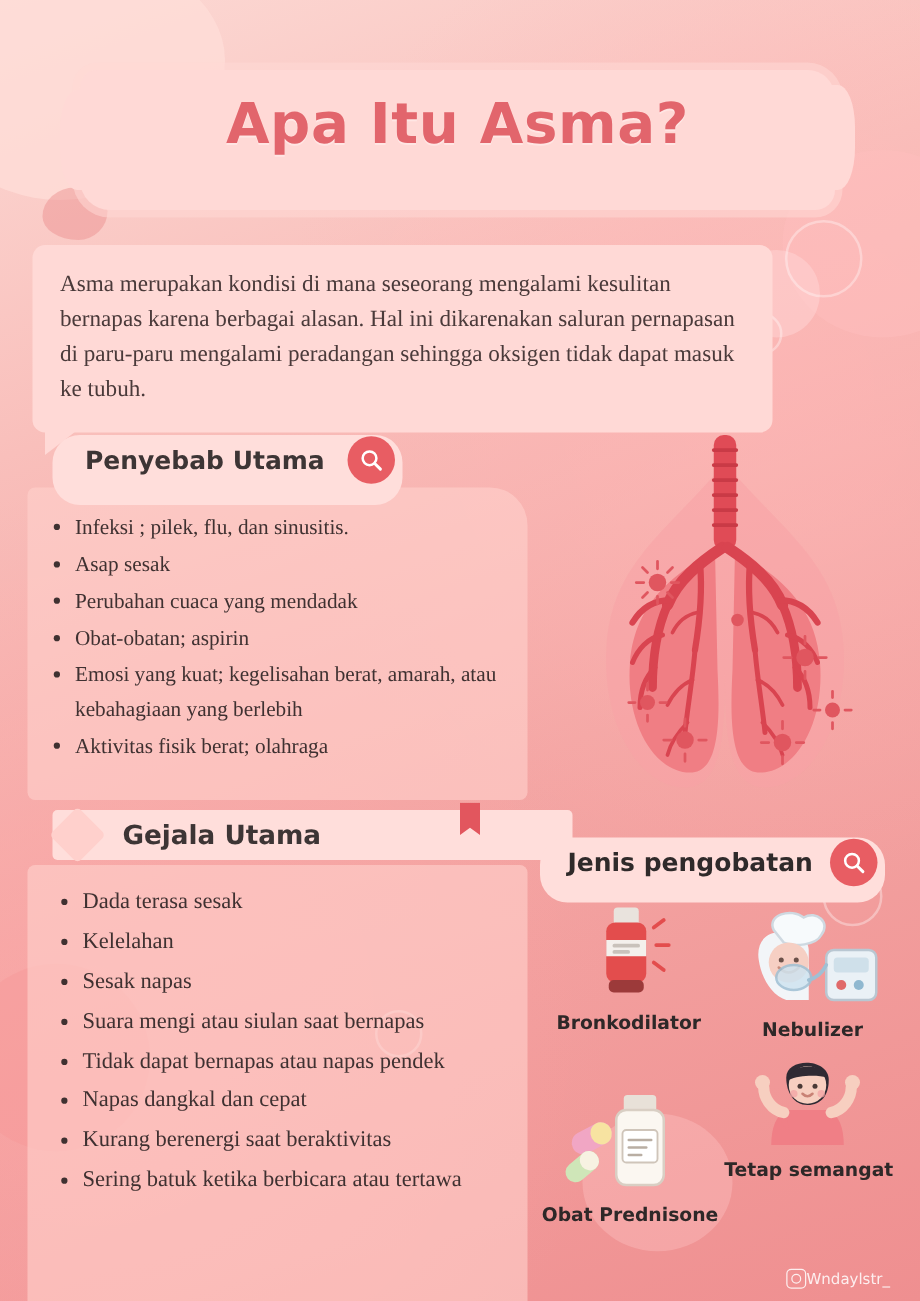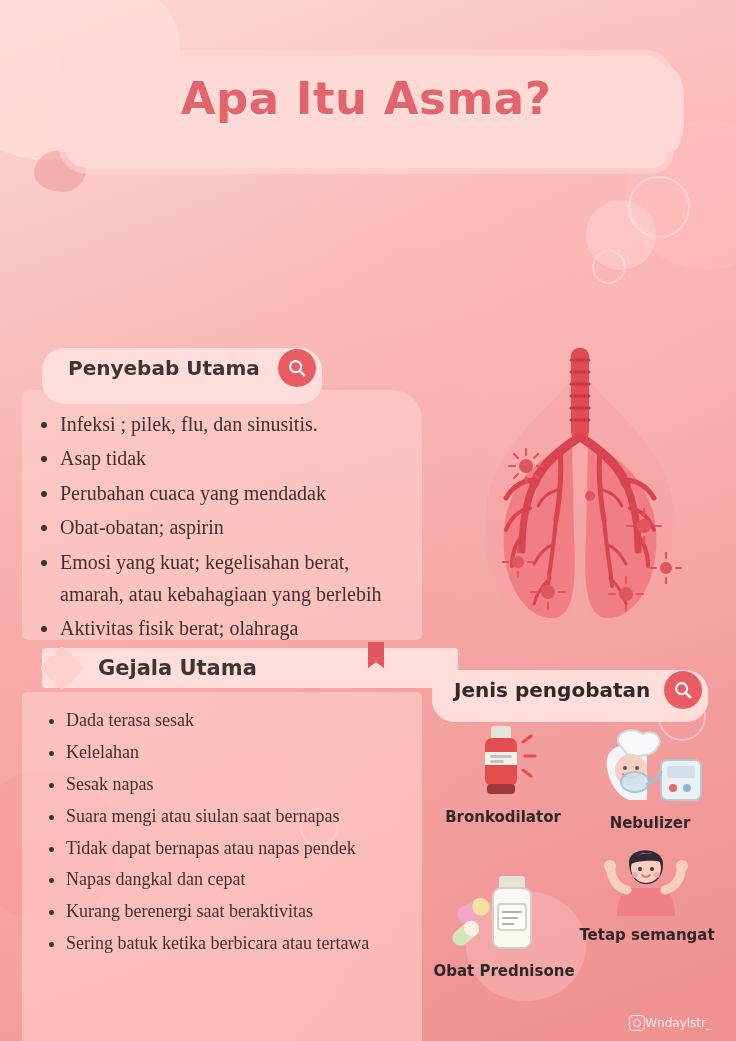--- a/index.html
+++ b/index.html
@@ -171,21 +171,21 @@
     border-radius: 6px 30px 6px 6px;
   }
   #panel-gejala {
     left: 22px; top: 692px; width: 400px; height: 349px;
     border-radius: 6px 6px 0 0;
   }
   .list {
     position: absolute;
     z-index: 5;
     color: #3f3131;
-    font-size: 20px;
+    font-size: 17px;
     line-height: 1.62;
   }
   #list-penyebab { left: 40px; top: 408px; width: 370px; }
   #list-gejala { left: 46px; top: 706px; width: 372px; font-size: 18px; line-height: 1.66; }
   .list ul { margin: 0; padding: 0 0 0 20px; }
   .list li { margin: 0 0 2px 0; }
 
   
   .lungs { position: absolute; left: 430px; top: 330px; width: 300px; height: 330px; z-index: 3; }
 
@@ -240,35 +240,36 @@
   <div class="blob b5"></div>
   <div class="blob b6"></div>
   <div class="blob-ring r1"></div>
   <div class="blob-ring r2"></div>
   <div class="blob-ring r3"></div>
   <div class="blob-ring r4"></div>
 
   <div class="title-band"></div>
   <div class="title-text">Apa Itu Asma?</div>
 
+  <div class="intro">Asma merupakan kondisi di mana seseorang mengalami kesulitan bernapas karena berbagai alasan. Hal ini dikarenakan saluran pernapasan di paru-paru mengalami peradangan sehingga oksigen tidak dapat masuk ke tubuh.</div>
 
   <div class="sec-head" id="head-penyebab">
     <span class="label">Penyebab Utama</span>
     <span class="magnifier">
       <svg width="22" height="22" viewBox="0 0 24 24" fill="none">
         <circle cx="10.5" cy="10.5" r="6" stroke="#fff" stroke-width="2.2"></circle>
         <line x1="15" y1="15" x2="20" y2="20" stroke="#fff" stroke-width="2.6" stroke-linecap="round"></line>
       </svg>
     </span>
   </div>
   <div class="panel" id="panel-penyebab"></div>
   <div class="list" id="list-penyebab">
     <ul>
       <li>Infeksi ; pilek, flu, dan sinusitis.</li>
-      <li>Asap tidak</li>
+      <li>Asap sesak</li>
       <li>Perubahan cuaca yang mendadak</li>
       <li>Obat-obatan; aspirin</li>
       <li>Emosi yang kuat; kegelisahan berat, amarah, atau kebahagiaan yang berlebih</li>
       <li>Aktivitas fisik berat; olahraga</li>
     </ul>
   </div>
 
   <div class="sec-head" id="head-gejala">
     <span class="label">Gejala Utama</span>
   </div>

